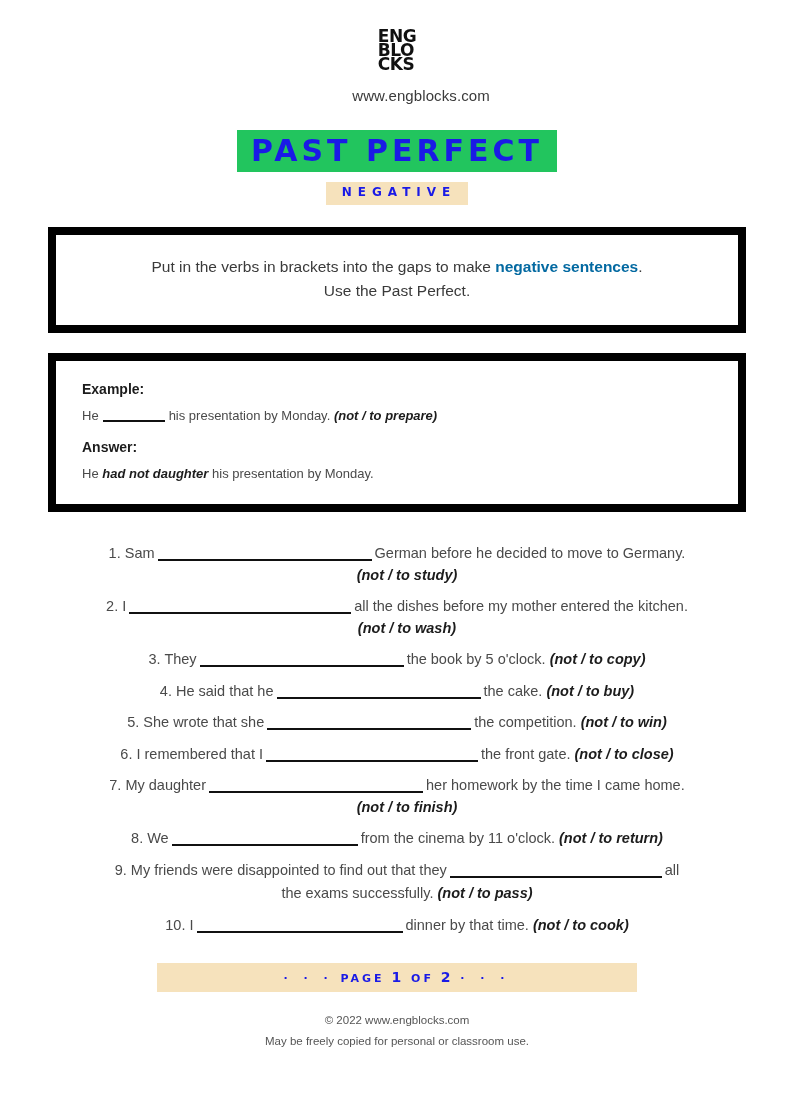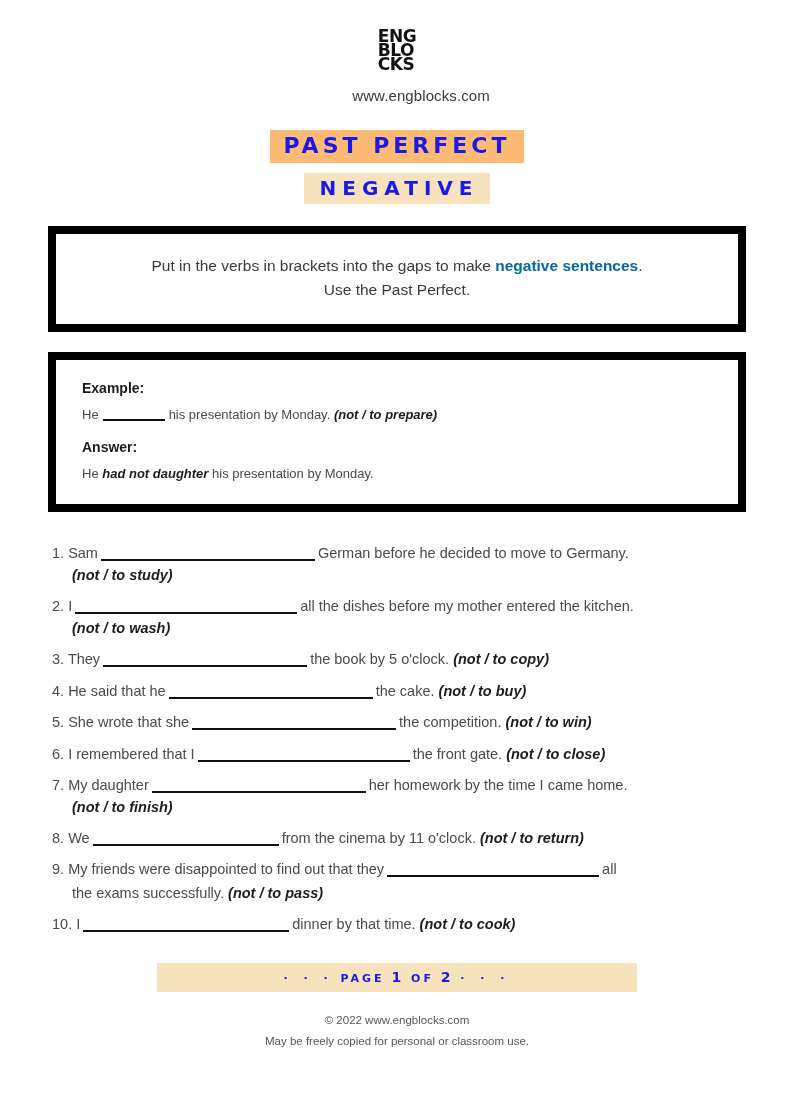--- a/index.html
+++ b/index.html
@@ -52,36 +52,36 @@
     margin-left: 48px;
   }
 
   
   .title-wrap {
     margin-top: 26px;
     text-align: center;
   }
   .main-title {
     display: inline-block;
-    font-size: 22px;
+    font-size: 30px;
     font-weight: 900;
     color: #1a1ae6;
-    background: #fdba74;
+    background: #22c55e;
     letter-spacing: 4px;
     padding: 4px 14px 5px 14px;
     line-height: 1.12;
     font-family: "DejaVu Sans", sans-serif;
   }
   .sub-title-line {
     margin-top: 10px;
     text-align: center;
   }
   .sub-title {
     display: inline-block;
-    font-size: 20px;
+    font-size: 12px;
     font-weight: 900;
     color: #1a1ae6;
     background: #f6e2bc;
     letter-spacing: 6px;
     padding: 4px 12px 5px 16px;
     line-height: 1.1;
     font-family: "DejaVu Sans", sans-serif;
   }
 
   
@@ -137,20 +137,21 @@
   
   .exercises {
     margin-top: 30px;
     padding: 0 4px;
   }
   .item {
     font-size: 14.5px;
     line-height: 1.62;
     color: #4a4a4a;
     margin-bottom: 8px;
+    text-align: center;
   }
   .item .num { color: #4a4a4a; }
   .blank {
     display: inline-block;
     border-bottom: 2px solid #111111;
     vertical-align: -3px;
     margin: 0 3px;
   }
   .hint-wrap {
     display: block;

